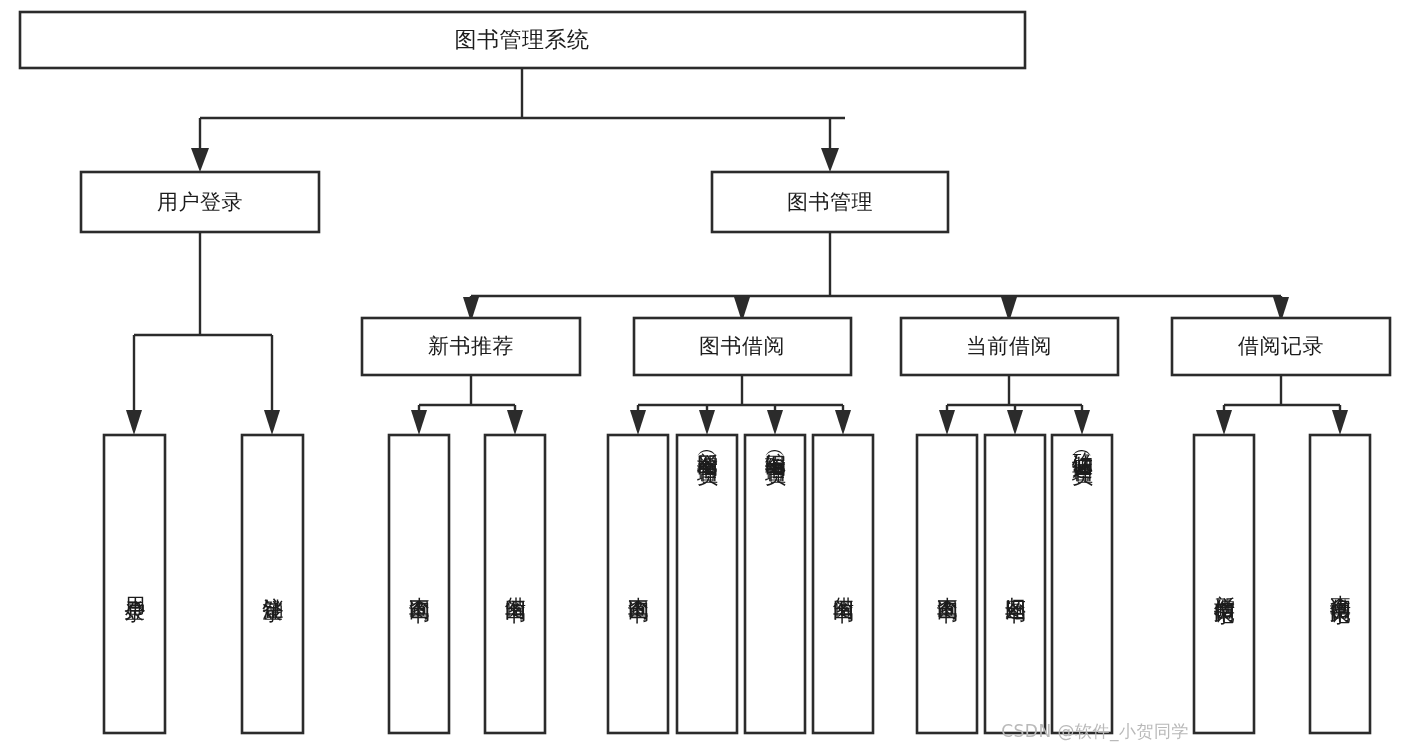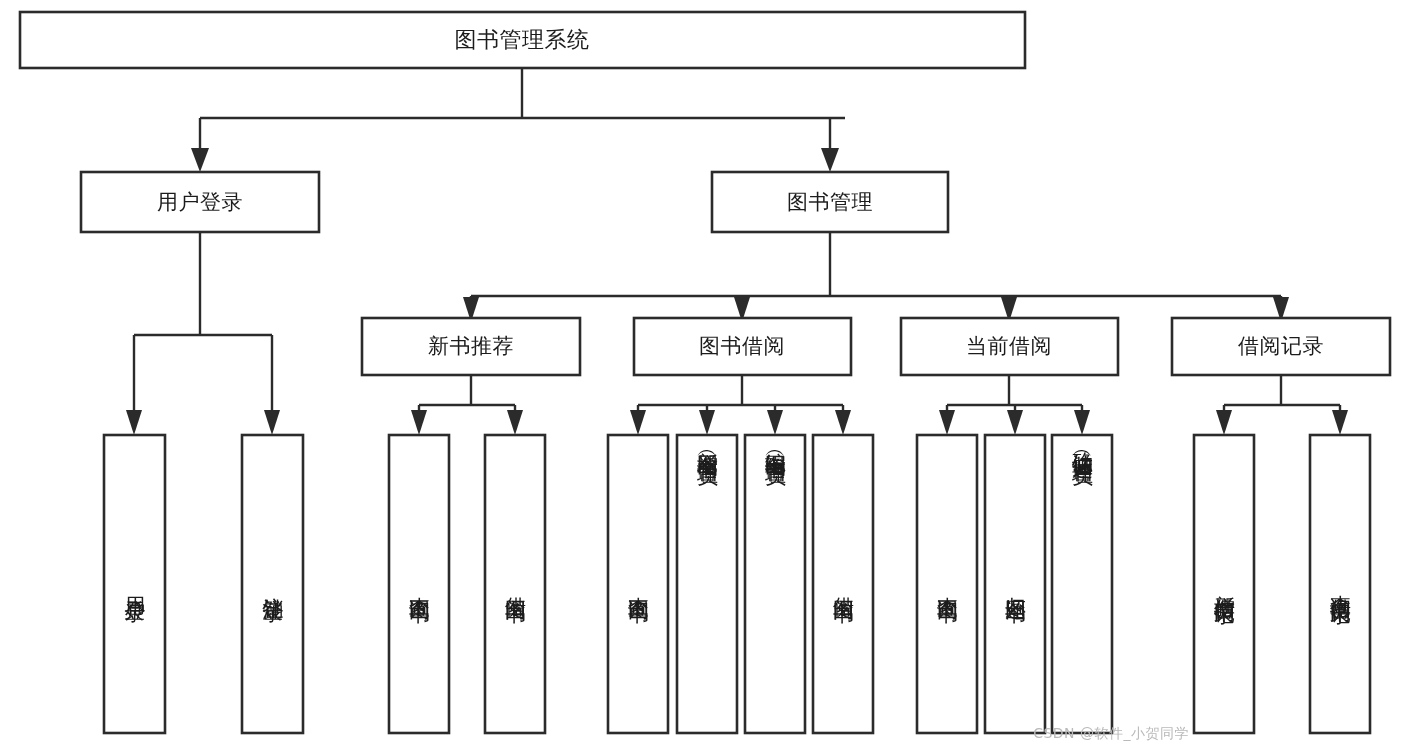--- a/index.html
+++ b/index.html
@@ -68,21 +68,21 @@
     color: #1c1c1c;
     letter-spacing: 2px;
     white-space: nowrap;
     text-align: center;
   }
   .watermark {
     position: absolute;
     right: 8px;
     bottom: 4px;
     font-family: "DejaVu Sans", "Liberation Sans", sans-serif;
-    font-size: 14px;
+    font-size: 17px;
     color: #b9b9b9;
     letter-spacing: 0.5px;
     white-space: nowrap;
     user-select: none;
   }
 </style>
 </head>
 <body>
 
 <div id="diagram-root">

